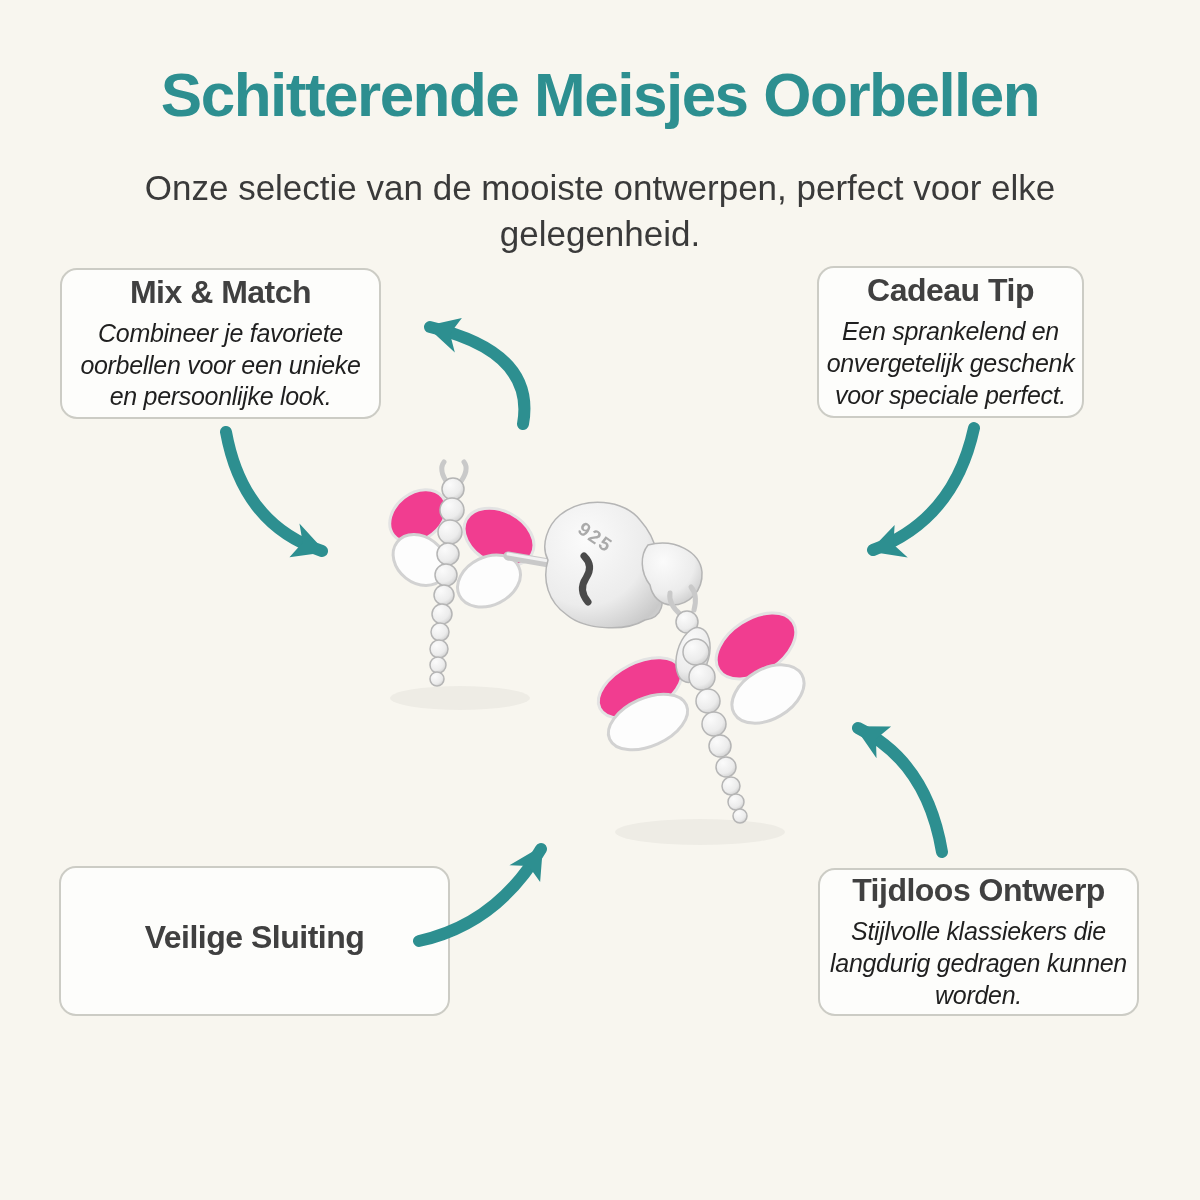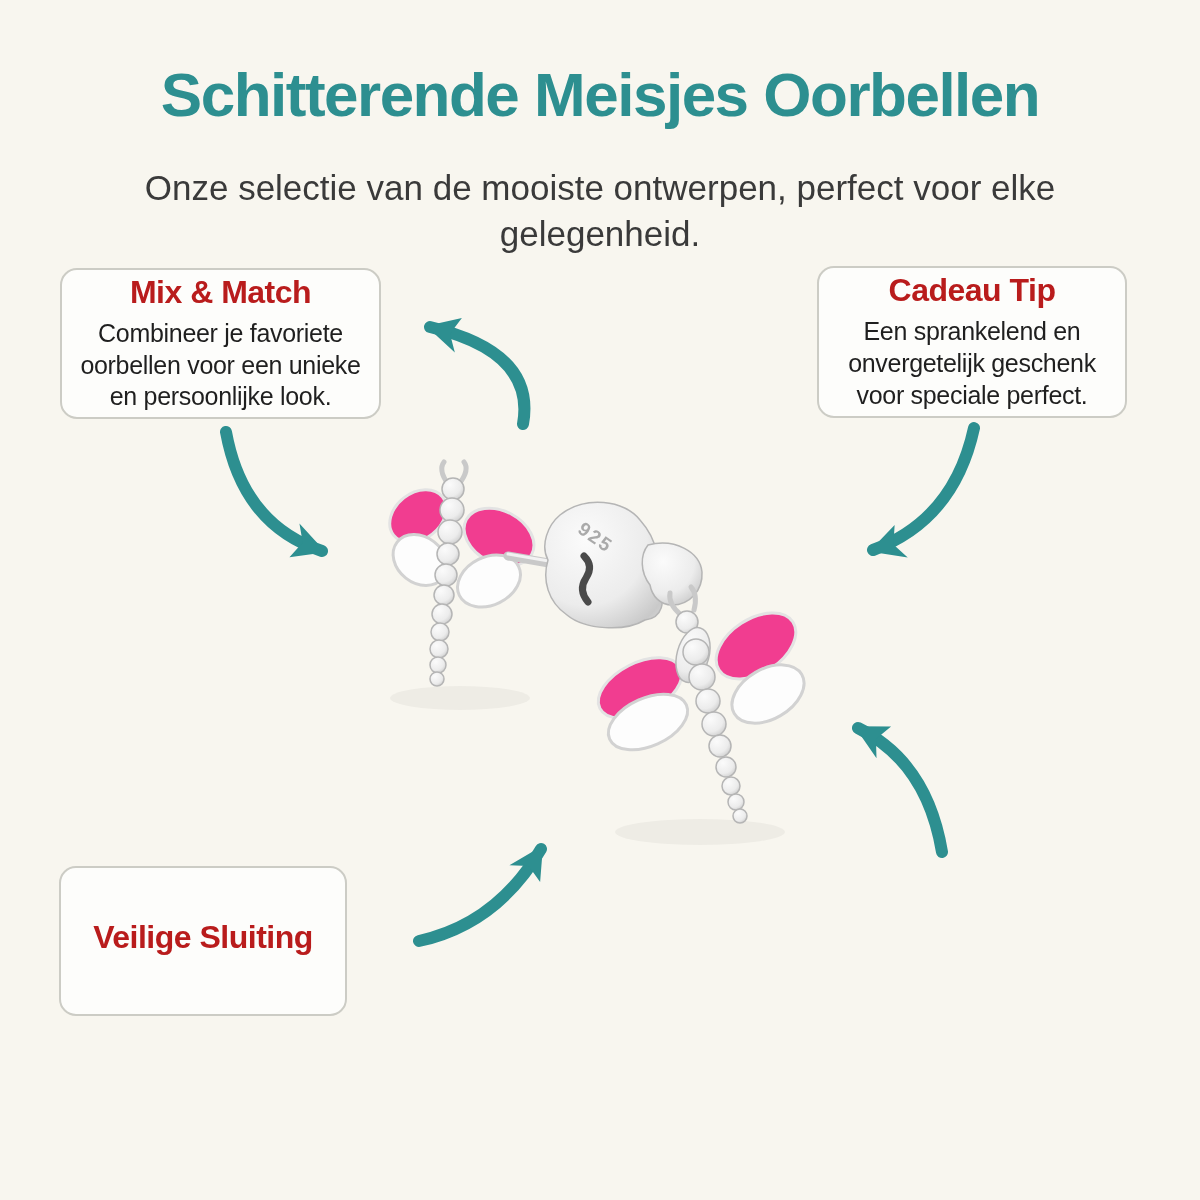--- a/index.html
+++ b/index.html
@@ -50,34 +50,35 @@
     flex-direction: column;
     justify-content: center;
     align-items: center;
     text-align: center;
     padding: 8px 6px;
   }
   .callout h2 {
     margin: 0 0 7px 0;
     font-size: 32px;
     font-weight: bold;
-    color: #b91c1c;
+    color: #404040;
     letter-spacing: -0.5px;
   }
   .callout p {
     margin: 0;
     font-size: 25px;
     line-height: 1.27;
     letter-spacing: -0.3px;
     color: #1f1f1f;
     white-space: pre-line;
+    font-style: italic;
   }
   .box-mix-match        { left: 60px;  top: 268px; width: 321px; height: 151px; }
-  .box-cadeau-tip       { left: 817px; top: 266px; width: 310px; height: 152px; }
-  .box-veilige-sluiting { left: 59px;  top: 866px; width: 288px; height: 150px; }
+  .box-cadeau-tip       { left: 817px; top: 266px; width: 267px; height: 152px; }
+  .box-veilige-sluiting { left: 59px;  top: 866px; width: 391px; height: 150px; }
   .box-tijdloos-ontwerp { left: 818px; top: 868px; width: 321px; height: 148px; }
   .overlay {
     position: absolute;
     inset: 0;
     width: 1200px;
     height: 1200px;
   }
   .arrow {
     stroke: #2d8f90;
     stroke-width: 12;
@@ -109,20 +110,26 @@
     <h2>Cadeau Tip</h2>
     <p>Een sprankelend en
 onvergetelijk geschenk
 voor speciale perfect.</p>
   </section>
 
   <section class="callout box-veilige-sluiting">
     <h2>Veilige Sluiting</h2>
   </section>
 
+  <section class="callout box-tijdloos-ontwerp">
+    <h2>Tijdloos Ontwerp</h2>
+    <p>Stijlvolle klassiekers die
+langdurig gedragen kunnen
+worden.</p>
+  </section>
 
   <svg class="overlay" viewBox="0 0 1200 1200">
     <defs>
       <marker id="ah" markerUnits="userSpaceOnUse" markerWidth="70" markerHeight="70" viewBox="-35 -35 70 70" refX="0" refY="0" orient="auto">
         <path d="M 4 0 L -30 -19 L -21 -2 L -29 16 Z" fill="#2d8f90"></path>
       </marker>
       <radialGradient id="silr" cx="0.35" cy="0.3" r="0.95">
         <stop offset="0" stop-color="#fbfbfb"></stop>
         <stop offset="0.55" stop-color="#ececec"></stop>
         <stop offset="0.85" stop-color="#c9c9c9"></stop>

